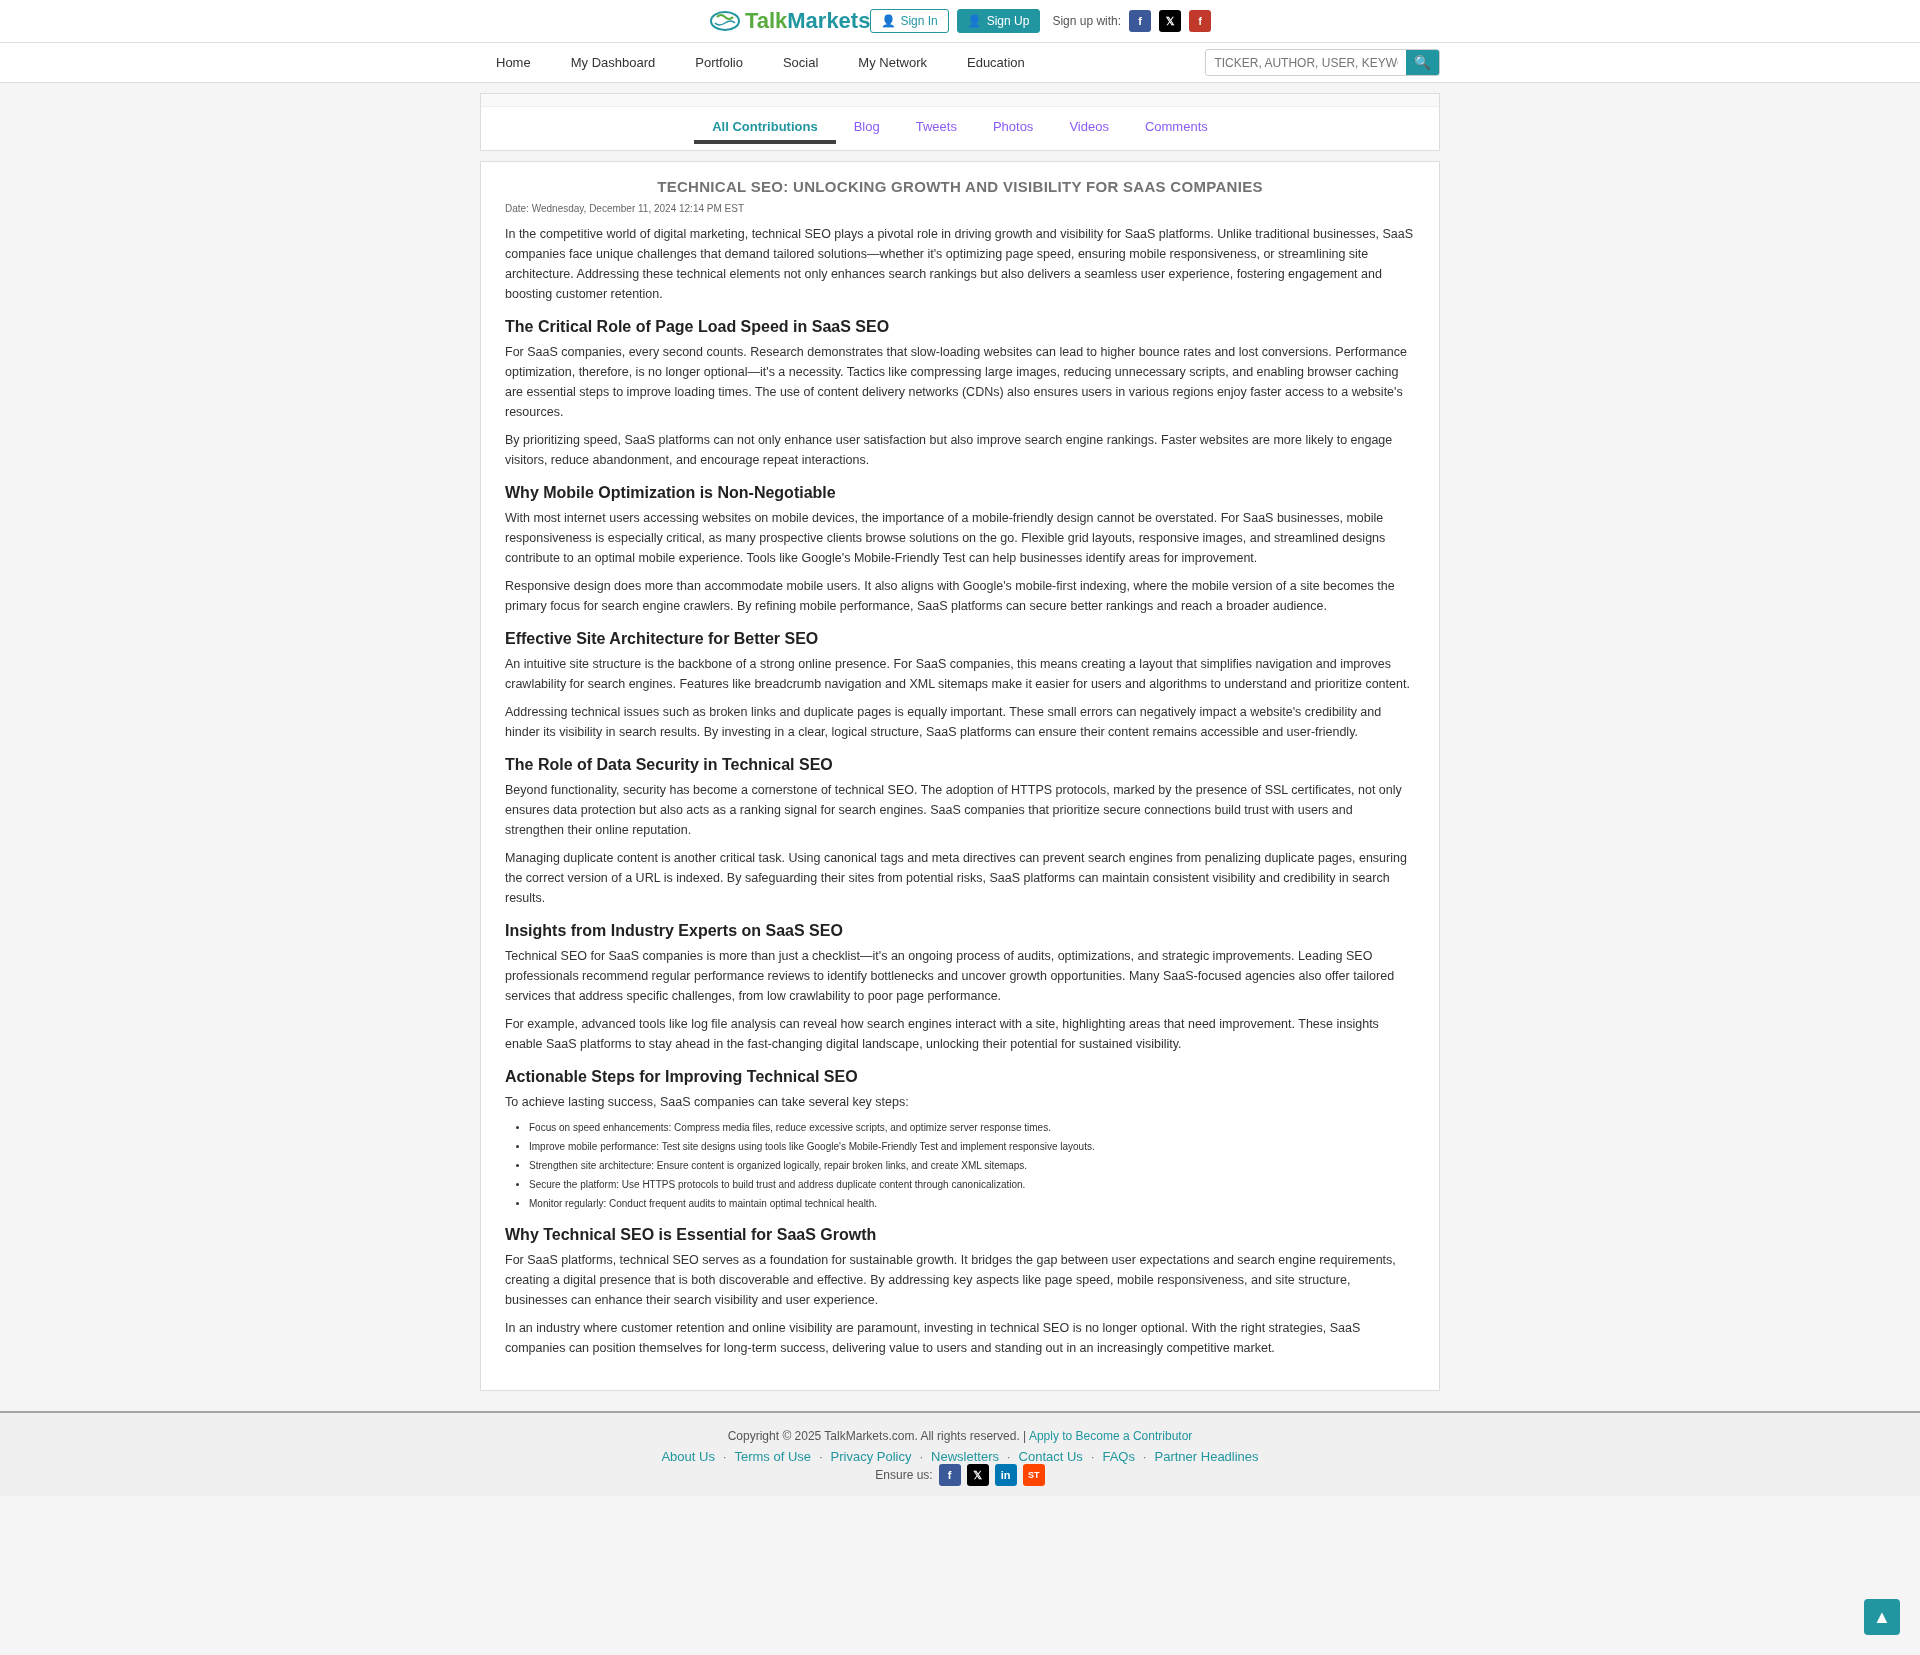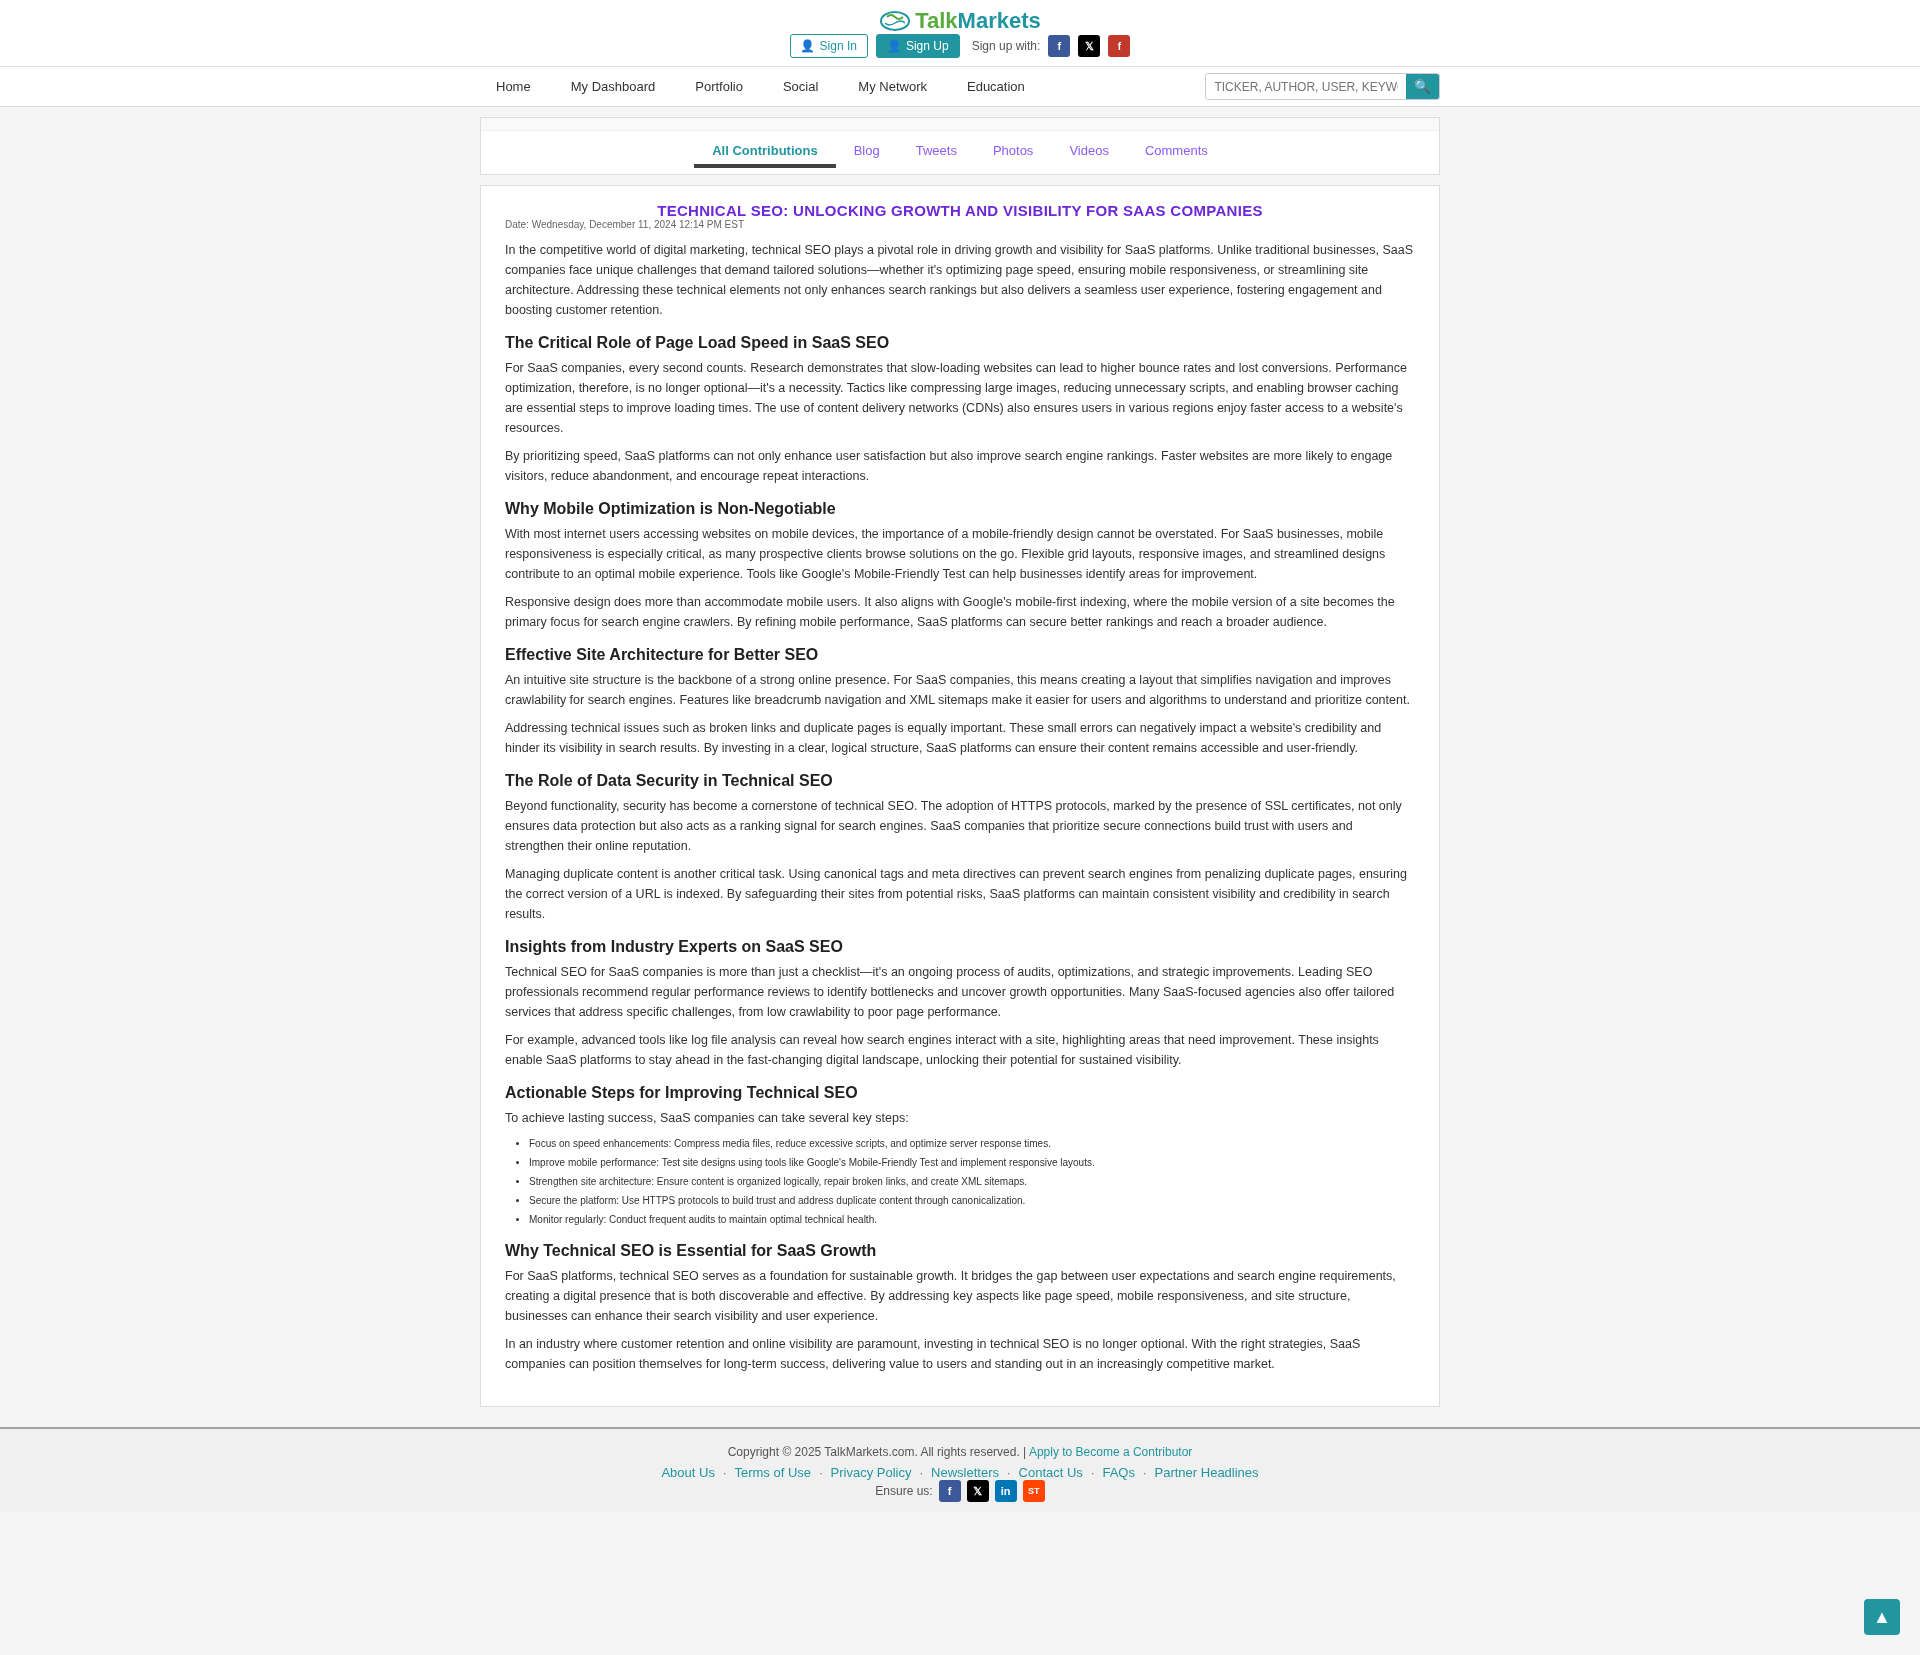--- a/index.html
+++ b/index.html
@@ -1,20 +1,20 @@
 <!DOCTYPE html>
 <html><head>
   <meta charset="utf-8">
   <style>
     * { margin: 0; padding: 0; box-sizing: border-box; }
     body { font-family: Arial, sans-serif; font-size: 13px; color: #333; background: #f5f5f5; }
 
     
     .header { background: #fff; border-bottom: 1px solid #ddd; padding: 8px 0; }
-    .header-inner { max-width: 960px; margin: 0 auto; display: flex; align-items: center; justify-content: center; flex-direction: column; }
+    .header-inner { max-width: 960px; margin: 0 auto; display: flex; align-items: center; justify-content: center; }
     .logo-area { display: flex; align-items: center; }
     .logo-text { font-size: 22px; font-weight: bold; color: #2196a0; }
     .logo-tm { color: #5aab3f; }
     .logo-markets { color: #2196a0; }
     .header-right { display: flex; align-items: center; gap: 8px; }
     .btn-signin { background: #fff; border: 1px solid #2196a0; color: #2196a0; padding: 4px 10px; border-radius: 3px; font-size: 12px; cursor: pointer; display: flex; align-items: center; gap: 4px; }
     .btn-signup { background: #2196a0; border: 1px solid #2196a0; color: #fff; padding: 4px 10px; border-radius: 3px; font-size: 12px; cursor: pointer; display: flex; align-items: center; gap: 4px; }
     .sign-with { font-size: 12px; color: #555; margin-left: 4px; }
     .social-btn { width: 22px; height: 22px; border-radius: 3px; display: inline-flex; align-items: center; justify-content: center; font-size: 11px; font-weight: bold; cursor: pointer; }
     .fb-btn { background: #3b5998; color: #fff; }
@@ -35,21 +35,21 @@
 
     
     .author-tabs-container { background: #fff; border: 1px solid #ddd; margin-bottom: 10px; }
     .author-info-bar { background: #f9f9f9; padding: 6px 16px; border-bottom: 1px solid #eee; }
     .tabs-row { display: flex; justify-content: center; gap: 0; padding: 6px 0; }
     .tab-item { padding: 6px 18px; font-size: 13px; color: #8b5cf6; cursor: pointer; text-decoration: none; }
     .tab-item.active { color: #2196a0; font-weight: bold; border-bottom: 4px solid #404040; }
 
     
     .article-container { background: #fff; border: 1px solid #ddd; padding: 16px 24px 24px; margin-bottom: 10px; }
-    .article-title { color: #6d28d9; font-size: 15px; font-weight: bold; text-align: center; text-transform: uppercase; letter-spacing: 0.3px; }
+    .article-title { color: #737373; font-size: 15px; font-weight: bold; text-align: center; text-transform: uppercase; margin-bottom: 8px; letter-spacing: 0.3px; }
     .article-date { font-size: 10px; color: #666; margin-bottom: 10px; }
     .article-date span { font-weight: normal; }
     .article-body p { font-size: 12.5px; color: #333; line-height: 1.6; margin-bottom: 8px; }
     .article-body h2 { font-size: 16px; font-weight: bold; color: #222; margin: 14px 0 6px; }
     .article-body ul { margin-left: 24px; margin-bottom: 8px; }
     .article-body ul li { font-size: 10px; color: #333; line-height: 1.6; margin-bottom: 3px; list-style-type: disc; }
 
     
     .footer { background: #f0f0f0; border-top: 2px solid #a3a3a3; padding: 16px 0 10px; text-align: center; }
     .footer-copy { font-size: 12px; color: #555; margin-bottom: 6px; }

